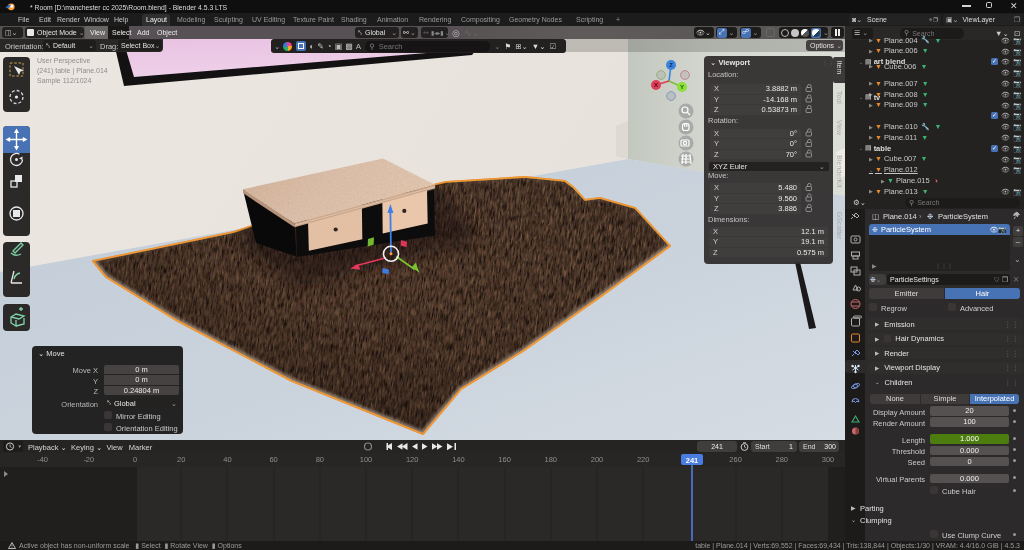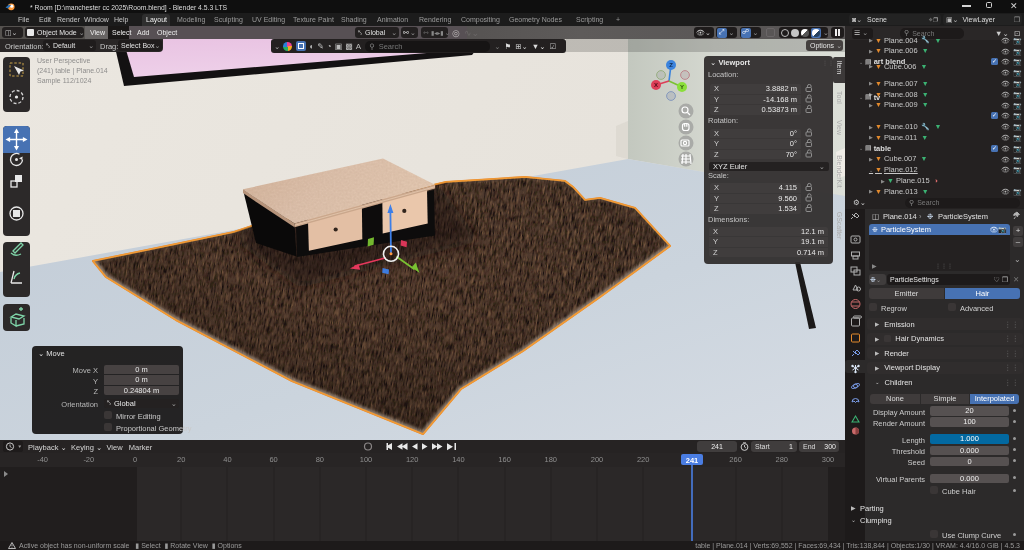--- a/index.html
+++ b/index.html
@@ -421,46 +421,46 @@
     </div>
 <div class="nprow" style="top:149.5px;border-radius:0 0 2px 2px;">
       <span class="lab">Z</span>
       <span class="val">70°</span>
     </div>
 
 <div class="nprow" style="top:161.5px;left:709px;width:120px;background:#242121;border-radius:2px;">
       <span class="lab" style="color:#e2e2e2;">XYZ Euler</span>
       <span class="val" style="color:#999;">⌄</span>
     </div>
-<div class="nplabel" style="top:171px;">Scale:</div>
+<div class="nplabel" style="top:171px;">Move:</div>
 <div class="nprow" style="top:183px;border-radius:2px 2px 0 0;">
       <span class="lab">X</span>
-      <span class="val">4.115</span>
+      <span class="val">5.480</span>
     </div>
 <div class="nprow" style="top:193.5px;">
       <span class="lab">Y</span>
       <span class="val">9.560</span>
     </div>
 <div class="nprow" style="top:204px;border-radius:0 0 2px 2px;">
       <span class="lab">Z</span>
-      <span class="val">1.534</span>
+      <span class="val">3.886</span>
     </div>
 
 <div class="nplabel" style="top:215px;">Dimensions:</div>
 <div class="nprow" style="top:226.5px;left:709px;width:119px;border-radius:2px 2px 0 0;">
       <span class="lab">X</span>
       <span class="val">12.1 m</span>
     </div>
 <div class="nprow" style="top:237px;left:709px;width:119px;">
       <span class="lab">Y</span>
       <span class="val">19.1 m</span>
     </div>
 <div class="nprow" style="top:247.5px;left:709px;width:119px;border-radius:0 0 2px 2px;">
       <span class="lab">Z</span>
-      <span class="val">0.714 m</span>
+      <span class="val">0.575 m</span>
     </div>
 
 <div class="abs" style="left:833px;top:56px;width:12px;height:384px;"></div>
 <div class="abs" style="left:833px;top:57px;width:12px;height:26px;background:#3c3939;border-radius:2px 0 0 2px;"></div>
 <div class="abs txt" style="left:828px;top:64px;color:#ddd;transform:rotate(90deg);transform-origin:center;width:22px;text-align:center;font-size:7px;">Item</div>
 <div class="abs txt" style="left:828px;top:94px;color:#aaa;transform:rotate(90deg);width:22px;text-align:center;font-size:7px;">Tool</div>
 <div class="abs txt" style="left:828px;top:124px;color:#aaa;transform:rotate(90deg);width:22px;text-align:center;font-size:7px;">View</div>
 <div class="abs txt" style="left:814px;top:168px;color:#aaa;transform:rotate(90deg);width:50px;text-align:center;font-size:7px;">BlenderKit</div>
 <div class="abs txt" style="left:819px;top:222px;color:#aaa;transform:rotate(90deg);width:40px;text-align:center;font-size:7px;">GScatter</div>
 
@@ -480,21 +480,21 @@
     <div class="mvrow" style="top:385.5px;border-radius:0 0 2px 2px;">0.24804 m</div>
 <div class="mvlab" style="top:400px;">Orientation</div>
 <div class="mvrow" style="top:398.5px;background:#242121;border-radius:2px;justify-content:flex-start;">
       <span style="margin-left:3px;font-size:7px;color:#ccc;">⤣</span>
       <span style="margin-left:3px;">Global</span>
       <span style="margin-left:auto;margin-right:2px;color:#999;">⌄</span>
     </div>
 <div class="abs" style="left:104px;top:411px;width:8px;height:8px;background:#3a3636;border-radius:2px;"></div>
 <div class="abs txt" style="left:116px;top:412px;color:#c9c9c9;">Mirror Editing</div>
 <div class="abs" style="left:104px;top:423px;width:8px;height:8px;background:#3a3636;border-radius:2px;"></div>
-<div class="abs txt" style="left:116px;top:424px;color:#c9c9c9;">Proportional Geometry</div>
+<div class="abs txt" style="left:116px;top:424px;color:#c9c9c9;">Orientation Editing</div>
 
 <div class="abs" style="left:0;top:440px;width:845px;height:13px;background:#262323;"></div>
 <svg class="abs" style="left:3px;top:441px;" width="460" height="11" viewBox="0 0 460 11">
  <rect x="0" y="0" width="20" height="11" rx="2" fill="#1e1b1b"></rect>
  <circle cx="7" cy="5.5" r="3.6" fill="none" stroke="#ccc" stroke-width="1"></circle>
       <path d="M7 3.5 v2 l1.5 1" stroke="#ccc" stroke-width="0.9" fill="none"></path>
  <path d="M15.2 4.5 l3 0 -1.5 2.5 z" fill="#999"></path>
  <g fill="#e8e8e8">
   <path d="M385 2 v7 l-1.5 0 v-7 z M383 5.5 l6-3.5 v7 z" transform="translate(0,0)"></path>
   <path d="M395 5.5 l5.5-3.2 v2.6 l5-2.9 v7 l-5-2.9 v2.6 z" transform="translate(-1,0)"></path>
@@ -751,21 +751,21 @@
 <div class="abs" style="left:870px;top:394px;width:50px;height:10px;background:#3f3b3b;border-radius:3px 0 0 3px;text-align:center;line-height:10px;color:#dcdcdc;">None</div>
 <div class="abs" style="left:921px;top:394px;width:48px;height:10px;background:#3f3b3b;text-align:center;line-height:10px;color:#dcdcdc;">Simple</div>
 <div class="abs" style="left:970px;top:394px;width:49px;height:10px;background:#4772b3;border-radius:0 3px 3px 0;text-align:center;line-height:10px;color:#fff;">Interpolated</div>
 <div class="plab" style="left:845px;top:407.5px;">Display Amount</div>
     <div class="pfield" style="top:406px;">20</div>
     <div class="pdot" style="top:409px;"></div>
 <div class="plab" style="left:845px;top:418.5px;">Render Amount</div>
     <div class="pfield" style="top:417px;">100</div>
     <div class="pdot" style="top:420px;"></div>
 <div class="plab" style="left:845px;top:435.5px;">Length</div>
-    <div class="pfield" style="top:434px;background:#0369a1;color:#fff;text-align:right;">1.000</div>
+    <div class="pfield" style="top:434px;background:#4d7c0f;color:#fff;text-align:right;">1.000</div>
     <div class="pdot" style="top:437px;"></div>
 <div class="plab" style="left:845px;top:447px;">Threshold</div>
     <div class="pfield" style="top:445.5px;">0.000</div>
     <div class="pdot" style="top:448px;"></div>
 <div class="plab" style="left:845px;top:458px;">Seed</div>
     <div class="pfield" style="top:456.5px;">0</div>
     <div class="pdot" style="top:459px;"></div>
 <div class="plab" style="left:845px;top:475px;">Virtual Parents</div>
     <div class="pfield" style="top:473.5px;">0.000</div>
     <div class="pdot" style="top:476px;"></div>

